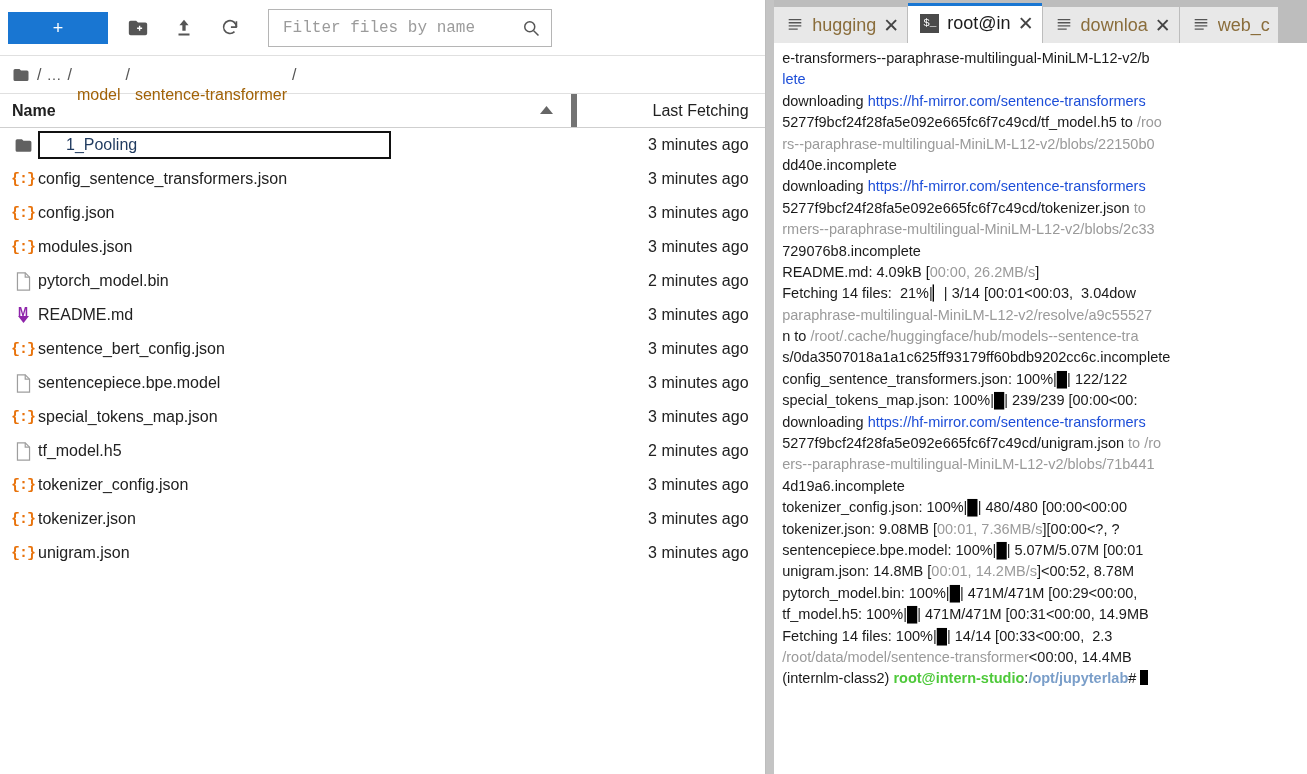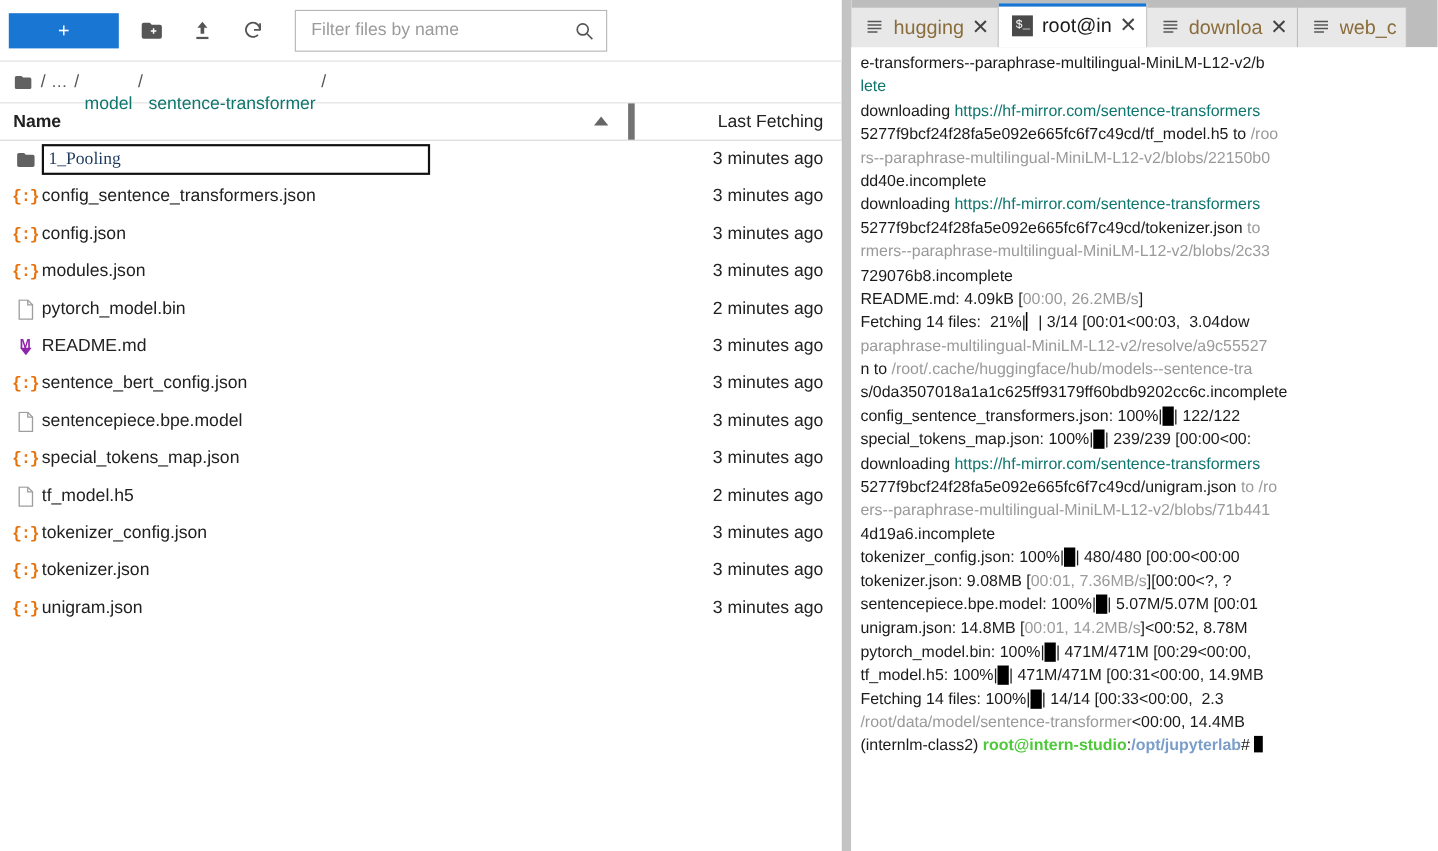--- a/index.html
+++ b/index.html
@@ -51,37 +51,37 @@
     width: 284px; height: 38px;
     border: 1px solid #b5b5b5;
     background: #fff;
     display: flex; align-items: center;
     padding: 0 10px 0 14px;
   }
   .filter-input {
     flex: 1; border: none; outline: none;
     font-size: 16px; color: #333;
     background: transparent;
-    font-family: Liberation Sans, sans-serif;
+    font-family: Liberation Mono, monospace;
   }
   .filter-input::placeholder { color: #9b9b9b; }
   .search-ico { color: #555; display: flex; align-items: center; }
 
   
   .fb-crumbs {
     height: 38px; min-height: 38px;
     display: flex; align-items: center;
     padding: 0 10px 0 12px;
     border-bottom: 1px solid #e0e0e0;
     font-size: 16px;
     color: #333;
   }
   .crumb-folder { color: #616161; display: flex; align-items: center; margin-right: 2px; cursor: pointer; }
   .crumb-sep { color: #555; padding: 0 5px; }
-  .crumb-item { color: #0f766e; cursor: pointer; white-space: nowrap; margin-top: 40px; }
+  .crumb-item { color: #a16207; cursor: pointer; white-space: nowrap; margin-top: 40px; }
   .crumb-dots { color: #555; letter-spacing: 1px; cursor: pointer; font-size: 15px; }
 
   
   .fb-head {
     height: 34px; min-height: 34px;
     display: flex; align-items: stretch;
     border-bottom: 1px solid #cfcfcf;
     font-size: 16px;
     color: #212121;
   }
@@ -129,21 +129,22 @@
     height: 28px;
     border: 2px solid #111;
     background: #fff;
     display: flex; align-items: center;
     padding: 0 4px;
   }
   .rename-box input {
     width: 100%; border: none; outline: none;
     font-size: 16px; color: #1f3a5f;
     background: transparent;
-    font-family: Liberation Serif, serif;
+    font-family: Liberation Sans, sans-serif;
+    margin-left: 22px;
   }
   
   .json-ico {
     color: #e8730c;
     font-weight: bold;
     font-size: 15px;
     letter-spacing: -1px;
     font-family: "Liberation Mono", monospace;
   }
   .md-ico { display: flex; flex-direction: column; align-items: center; color: #8e24aa; }
@@ -230,21 +231,21 @@
     background: #ffffff;
     overflow: hidden;
     padding: 5px 0 0 8px;
     font-family: Liberation Sans, sans-serif;
     font-size: 14.5px;
     line-height: 21.4px;
     color: #1a1a1a;
     white-space: pre;
   }
   .tline { white-space: pre; overflow: hidden; height: 21.4px; }
-  .c-url { color: #0f766e; }
+  .c-url { color: #1d4ed8; }
   .c-path { color: #9a9a9a; margin-top: 32px; }
   .c-green { color: #4ec93a; font-weight: bold; }
   .c-blue { color: #7a9ec9; font-weight: bold; }
   .c-bar { color: #000; }
   .cursor-blk { display: inline-block; width: 8px; height: 15px; background: #000; vertical-align: -2px; }
 </style>
 </head>
 <body>
 
 <div id="app">

